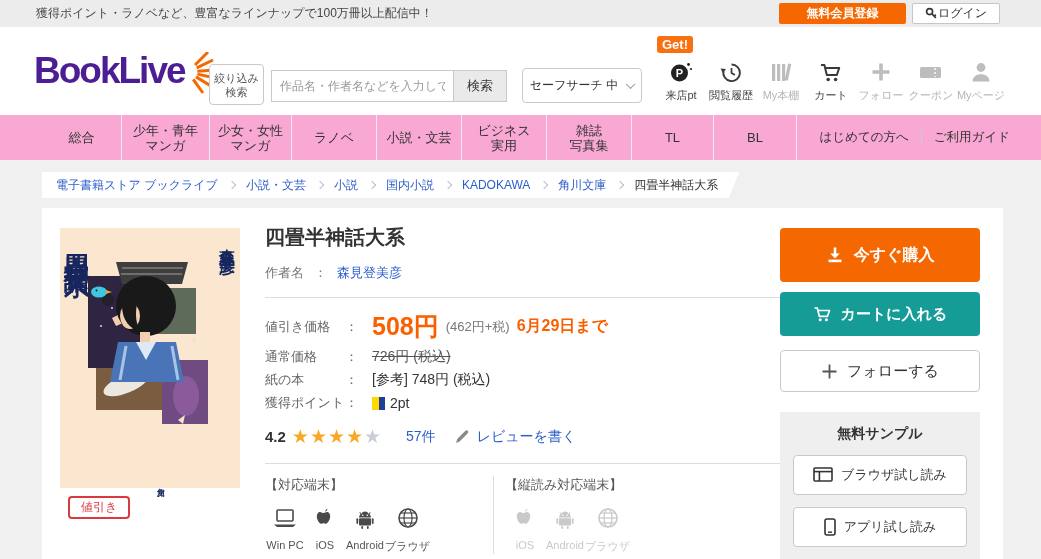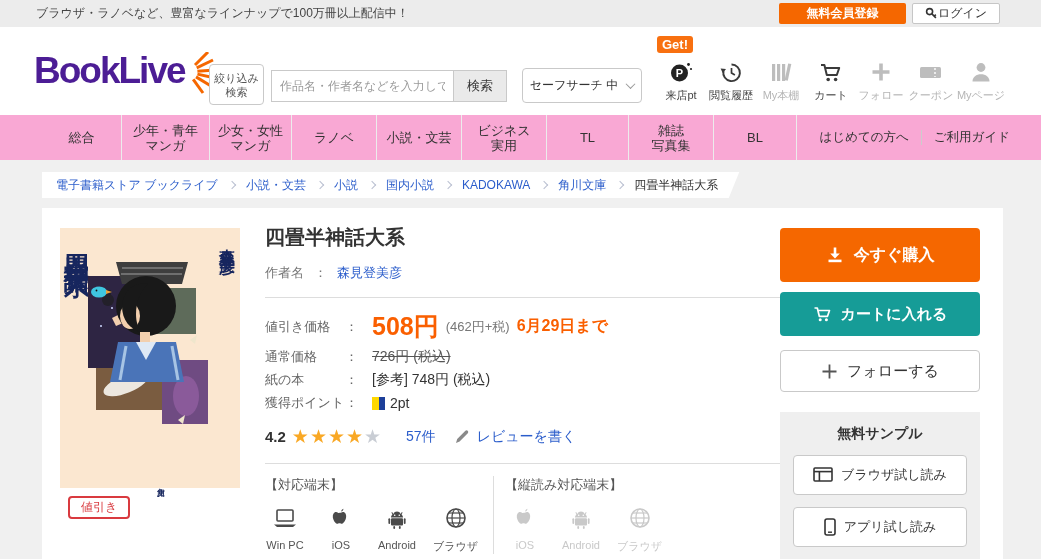--- a/index.html
+++ b/index.html
@@ -109,21 +109,21 @@
   .rt-stars { font-size:19px; margin-left:6px; letter-spacing:1px; line-height:1; }
   .st-f { color:#f9a825; } .st-e { color:#c9cdd4; }
   .rt-count { font-size:14px; margin-left:24px; }
   .rt-pencil { margin-left:18px; display:flex; }
   .rt-write { font-size:14px; margin-left:7px; }
 
   .devices { display:flex; margin-top:3px; }
   .dev-col1 { width:228px; }
   .dev-col2 { border-left:1px solid #ddd; padding-left:11px; }
   .dev-label { font-size:13px; color:#555; }
-  .dev-icons { display:flex; margin-top:12px; gap:16px; }
+  .dev-icons { display:flex; margin-top:12px; }
   .dev { display:flex; flex-direction:column; align-items:center; color:#4a4a4a; min-width:40px; }
   .dev-name { font-size:11px; margin-top:5px; color:#555; }
   .dev-col2 .dev, .dev-col2 .dev-name { color:#c9c9c9; }
 
   
   .rightcol { position:absolute; left:738px; top:20px; width:200px; }
   .btn-buy { height:54px; background:#f56700; border-radius:4px; color:#fff; font-size:16px; font-weight:bold;
     display:flex; align-items:center; justify-content:center; gap:10px; cursor:pointer; }
   .btn-cart { margin-top:10px; height:44px; background:#169c97; border-radius:4px; color:#fff; font-size:15px;
     font-weight:bold; display:flex; align-items:center; justify-content:center; gap:9px; cursor:pointer; }
@@ -131,21 +131,21 @@
     color:#333; font-size:15px; display:flex; align-items:center; justify-content:center; gap:9px; cursor:pointer; }
   .sample-box { margin-top:20px; background:#efefef; padding:13px 13px 16px; }
   .sample-title { text-align:center; font-size:14px; font-weight:bold; color:#333; }
   .btn-sample { margin-top:12px; height:40px; background:#fff; border:1px solid #c9c9c9; border-radius:4px;
     font-size:13px; color:#333; display:flex; align-items:center; justify-content:center; gap:8px; cursor:pointer; }
 </style>
 </head>
 <body>
 
 <div class="topbar">
-  <span class="promo">ブラウザ・ラノベなど、豊富なラインナップで100万冊以上配信中！</span>
+  <span class="promo">獲得ポイント・ラノベなど、豊富なラインナップで100万冊以上配信中！</span>
   <div class="btn-signup">無料会員登録</div>
   <div class="btn-login">
     <span style="display:flex;">
       <svg width="13" height="13" viewBox="0 0 13 13">
           <circle cx="4.6" cy="4.6" r="3" fill="none" stroke="#333" stroke-width="1.6"></circle>
           <path d="M6.9 6.9l4 4M9.2 9.2l1.6-1.6" stroke="#333" stroke-width="1.6" fill="none"></path>
         </svg>
     </span>
     <span>ログイン</span>
   </div>
@@ -277,27 +277,27 @@
         <span></span>
       </div>
     <div class="nav-item n5">
         <span>小説・文芸</span>
         <span></span>
       </div>
     <div class="nav-item n6">
         <span>ビジネス</span>
         <span>実用</span>
       </div>
+    <div class="nav-item n7">
+        <span>雑誌</span>
+        <span>写真集</span>
+      </div>
     <div class="nav-item n8">
         <span>TL</span>
         <span></span>
-      </div>
-    <div class="nav-item n7">
-        <span>雑誌</span>
-        <span>写真集</span>
       </div>
     <div class="nav-item n9">
         <span>BL</span>
         <span></span>
       </div>
   </div>
   <div class="nav-right">
     <span>はじめての方へ</span>
     <span class="vdiv"></span>
     <span>ご利用ガイド</span>

